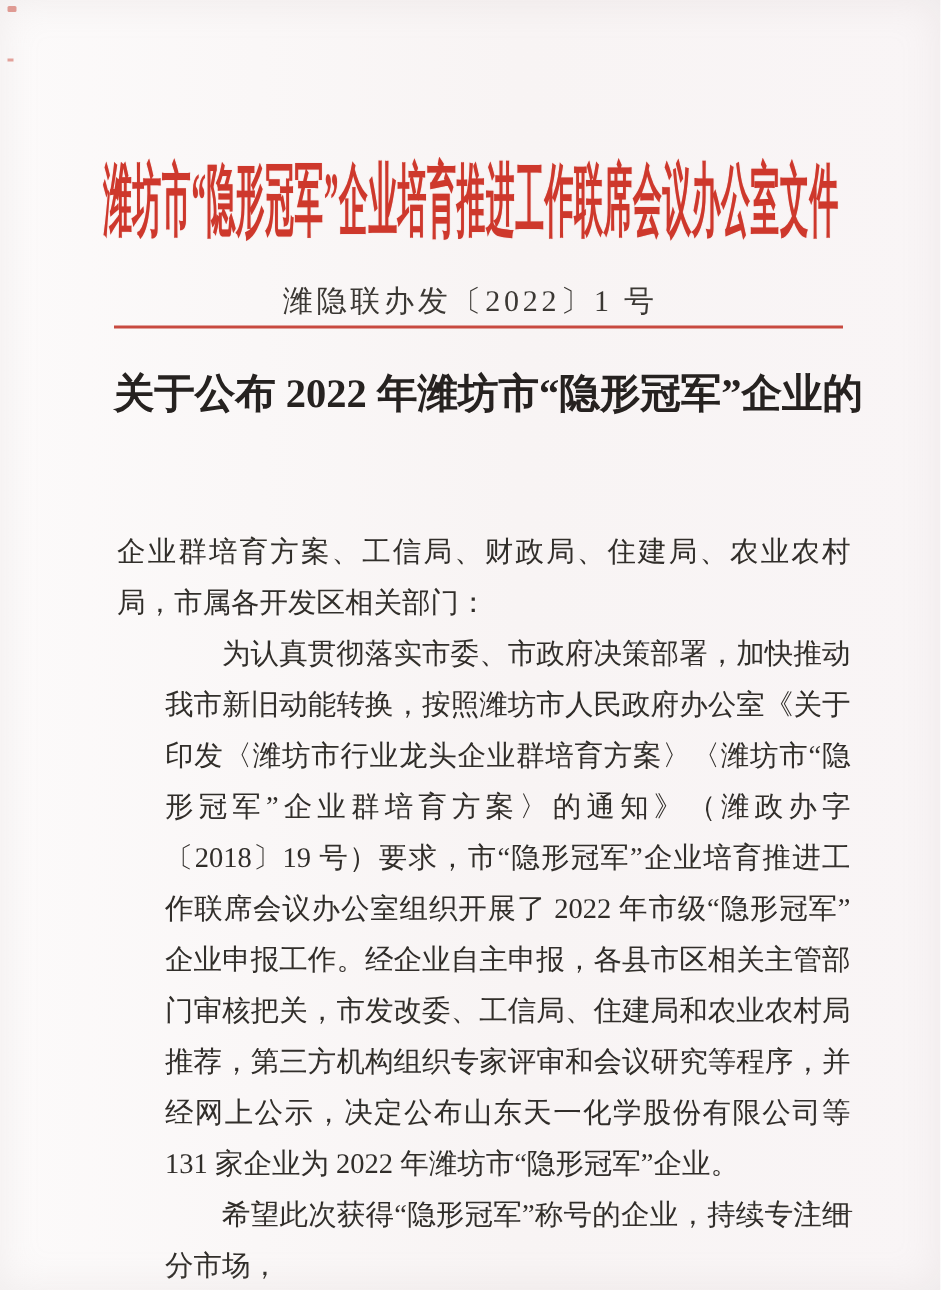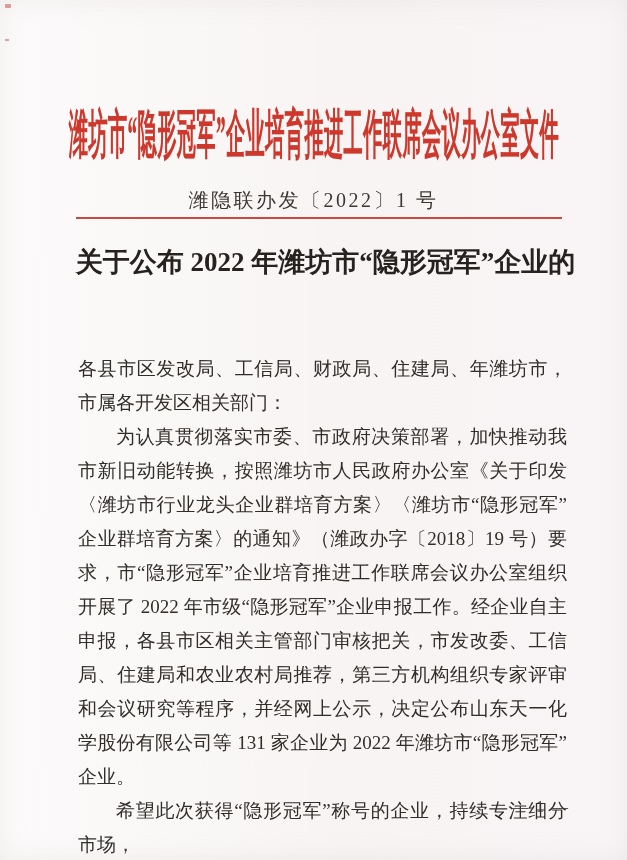--- a/index.html
+++ b/index.html
@@ -74,21 +74,21 @@
   
   .body-text {
     position: absolute; top: 352px; left: 78px;
     width: 489px;
     font-size: 19px;
     line-height: 34px;
     color: #312e2a;
     text-align: justify;
   }
   .body-text p { margin: 0; }
-  .body-text p.indent { text-indent: 2em; }
+  .body-text p.indent { text-indent: 2em; margin-left: 32px; }
   
   .page-number {
     position: absolute; top: 798px; right: 57px;
     font-size: 16px;
     letter-spacing: 2px;
     color: #3b3834;
   }
 </style>
 </head>
 <body>
@@ -103,20 +103,20 @@
 
   <div class="doc-number">潍隐联办发〔2022〕1 号</div>
 
   <div class="red-line"></div>
 
   <h2 class="notice-title">
     <span class="line">关于公布 2022 年潍坊市“隐形冠军”企业的</span><br>
   </h2>
 
   <div class="body-text">
-    <p>各县市区发改局、工信局、财政局、住建局、年潍坊市，市属各开发区相关部门：</p>
+    <p>企业群培育方案、工信局、财政局、住建局、农业农村局，市属各开发区相关部门：</p>
     <p class="indent">为认真贯彻落实市委、市政府决策部署，加快推动我市新旧动能转换，按照潍坊市人民政府办公室《关于印发〈潍坊市行业龙头企业群培育方案〉〈潍坊市“隐形冠军”企业群培育方案〉的通知》（潍政办字〔2018〕19 号）要求，市“隐形冠军”企业培育推进工作联席会议办公室组织开展了 2022 年市级“隐形冠军”企业申报工作。经企业自主申报，各县市区相关主管部门审核把关，市发改委、工信局、住建局和农业农村局推荐，第三方机构组织专家评审和会议研究等程序，并经网上公示，决定公布山东天一化学股份有限公司等 131 家企业为 2022 年潍坊市“隐形冠军”企业。</p>
     <p class="indent">希望此次获得“隐形冠军”称号的企业，持续专注细分市场，</p>
   </div>
 
   <div class="page-number">— 1 —</div>
 
 </div>
 
 </body></html>

